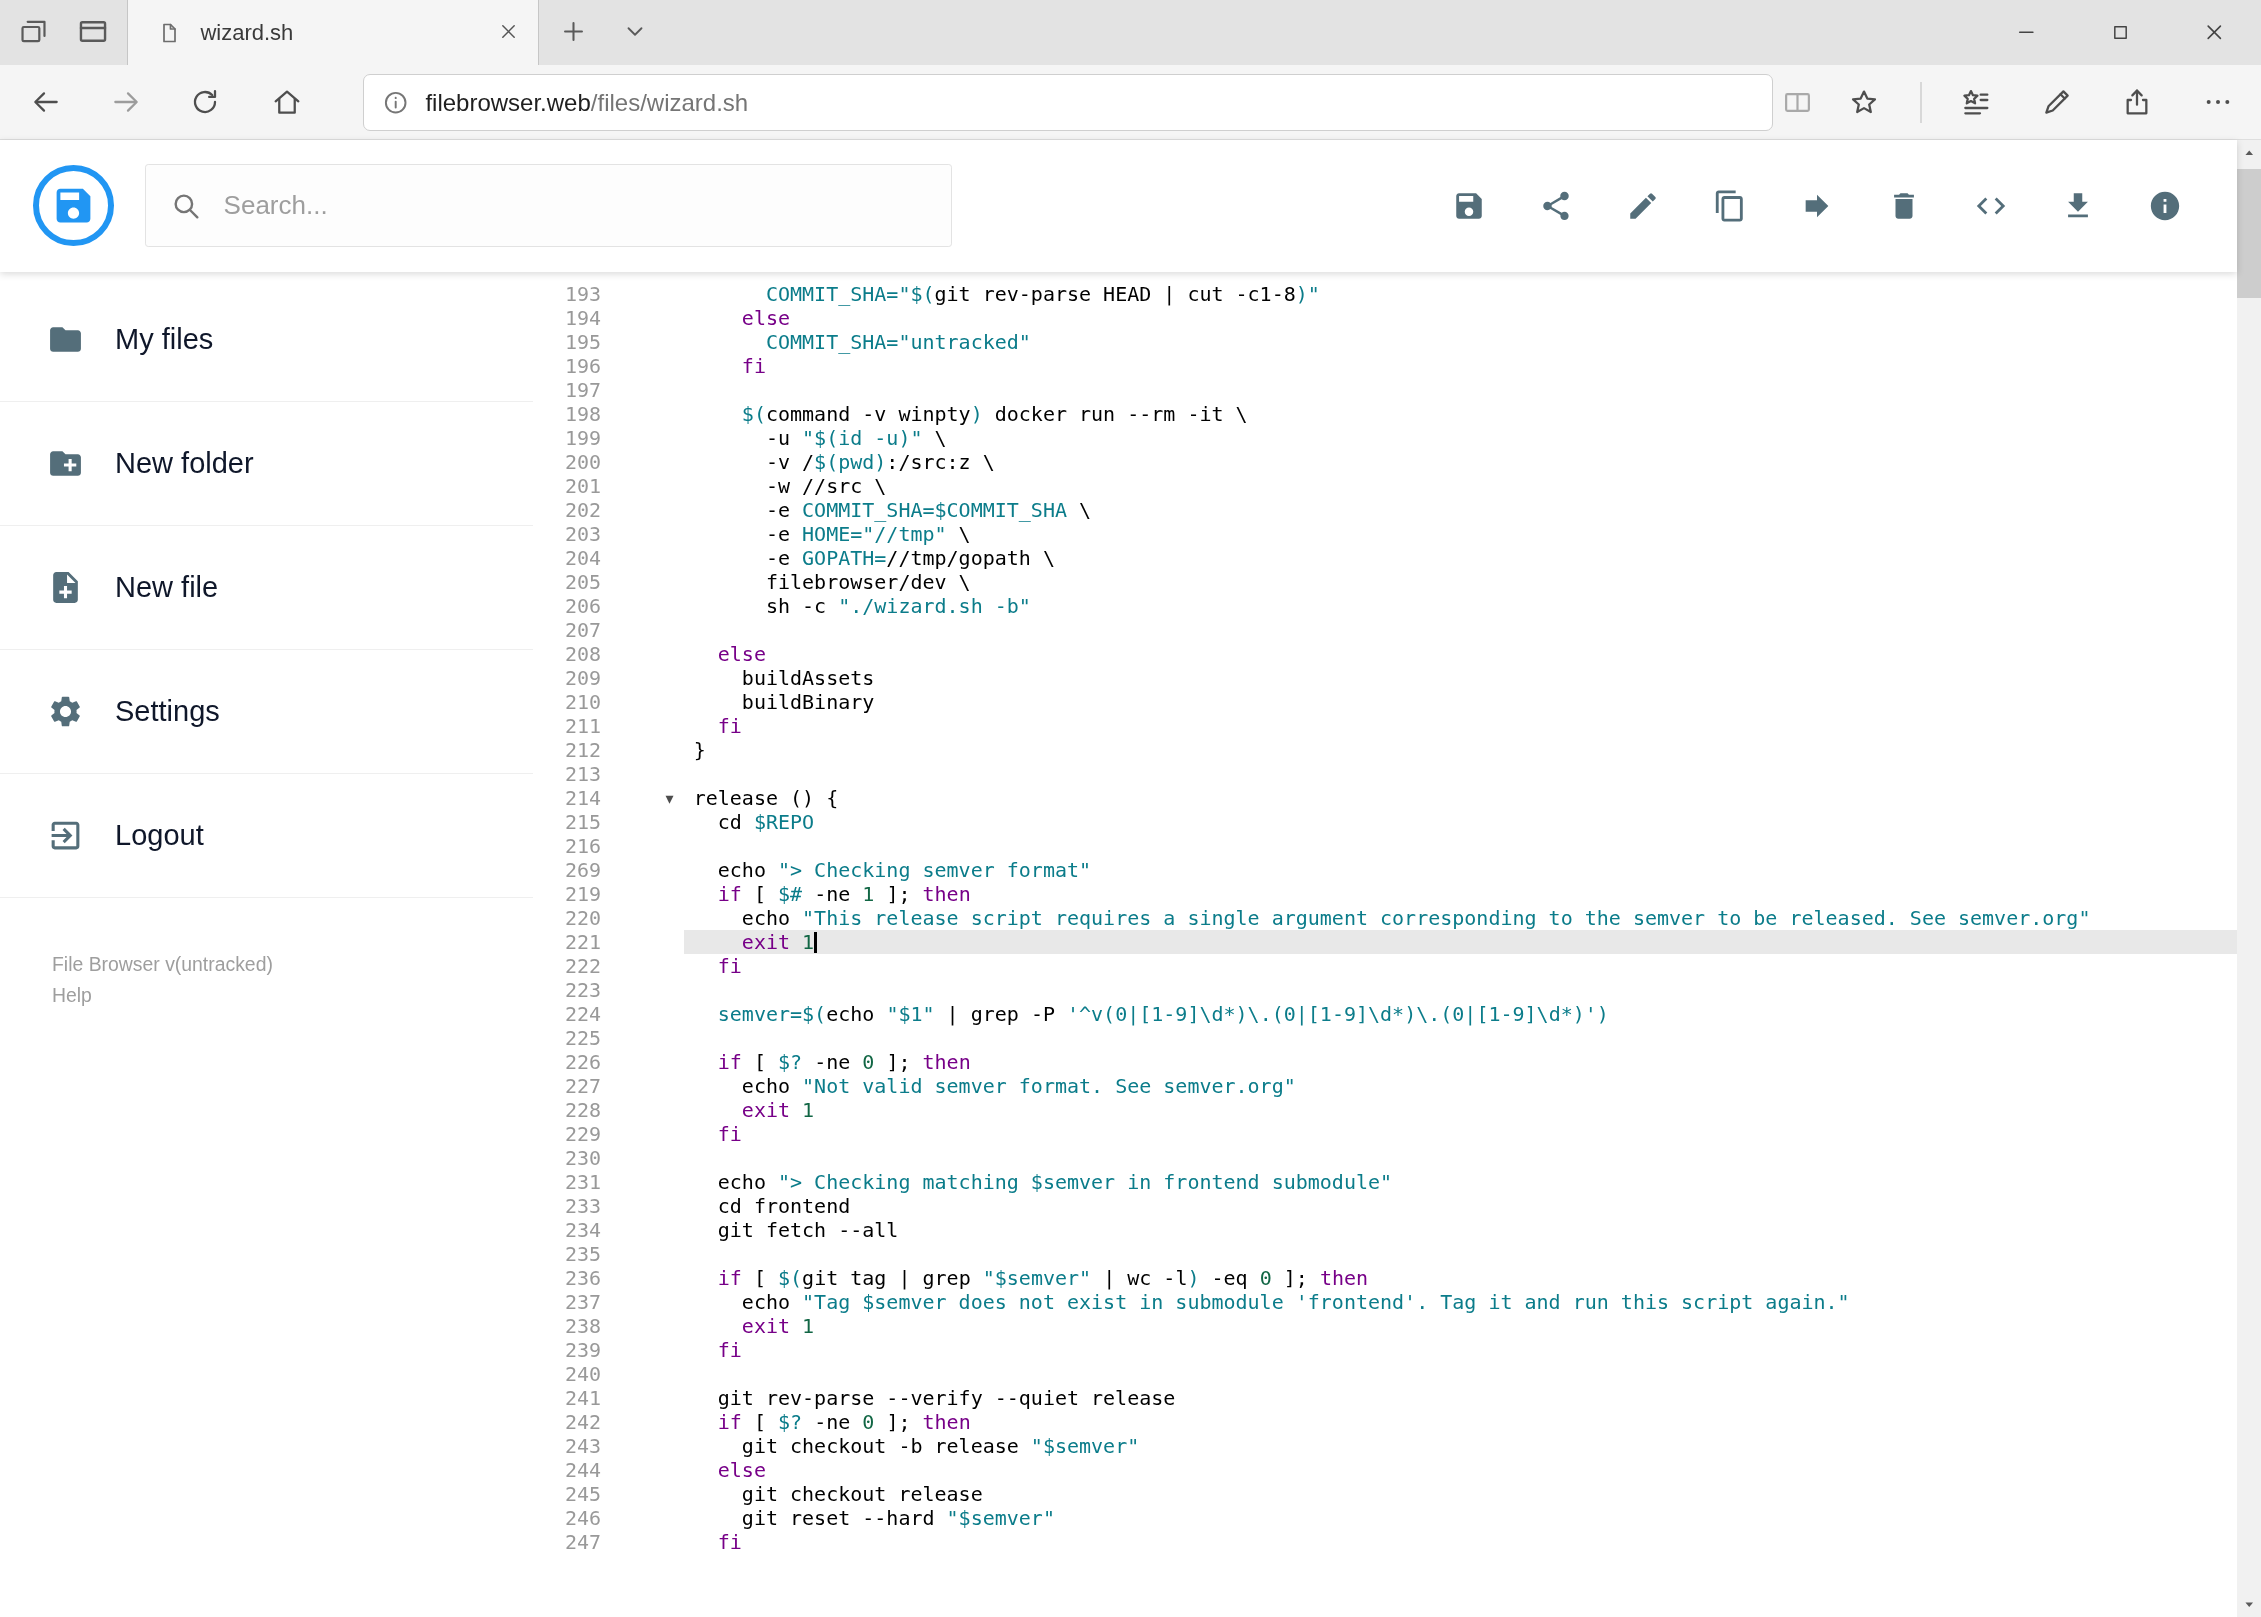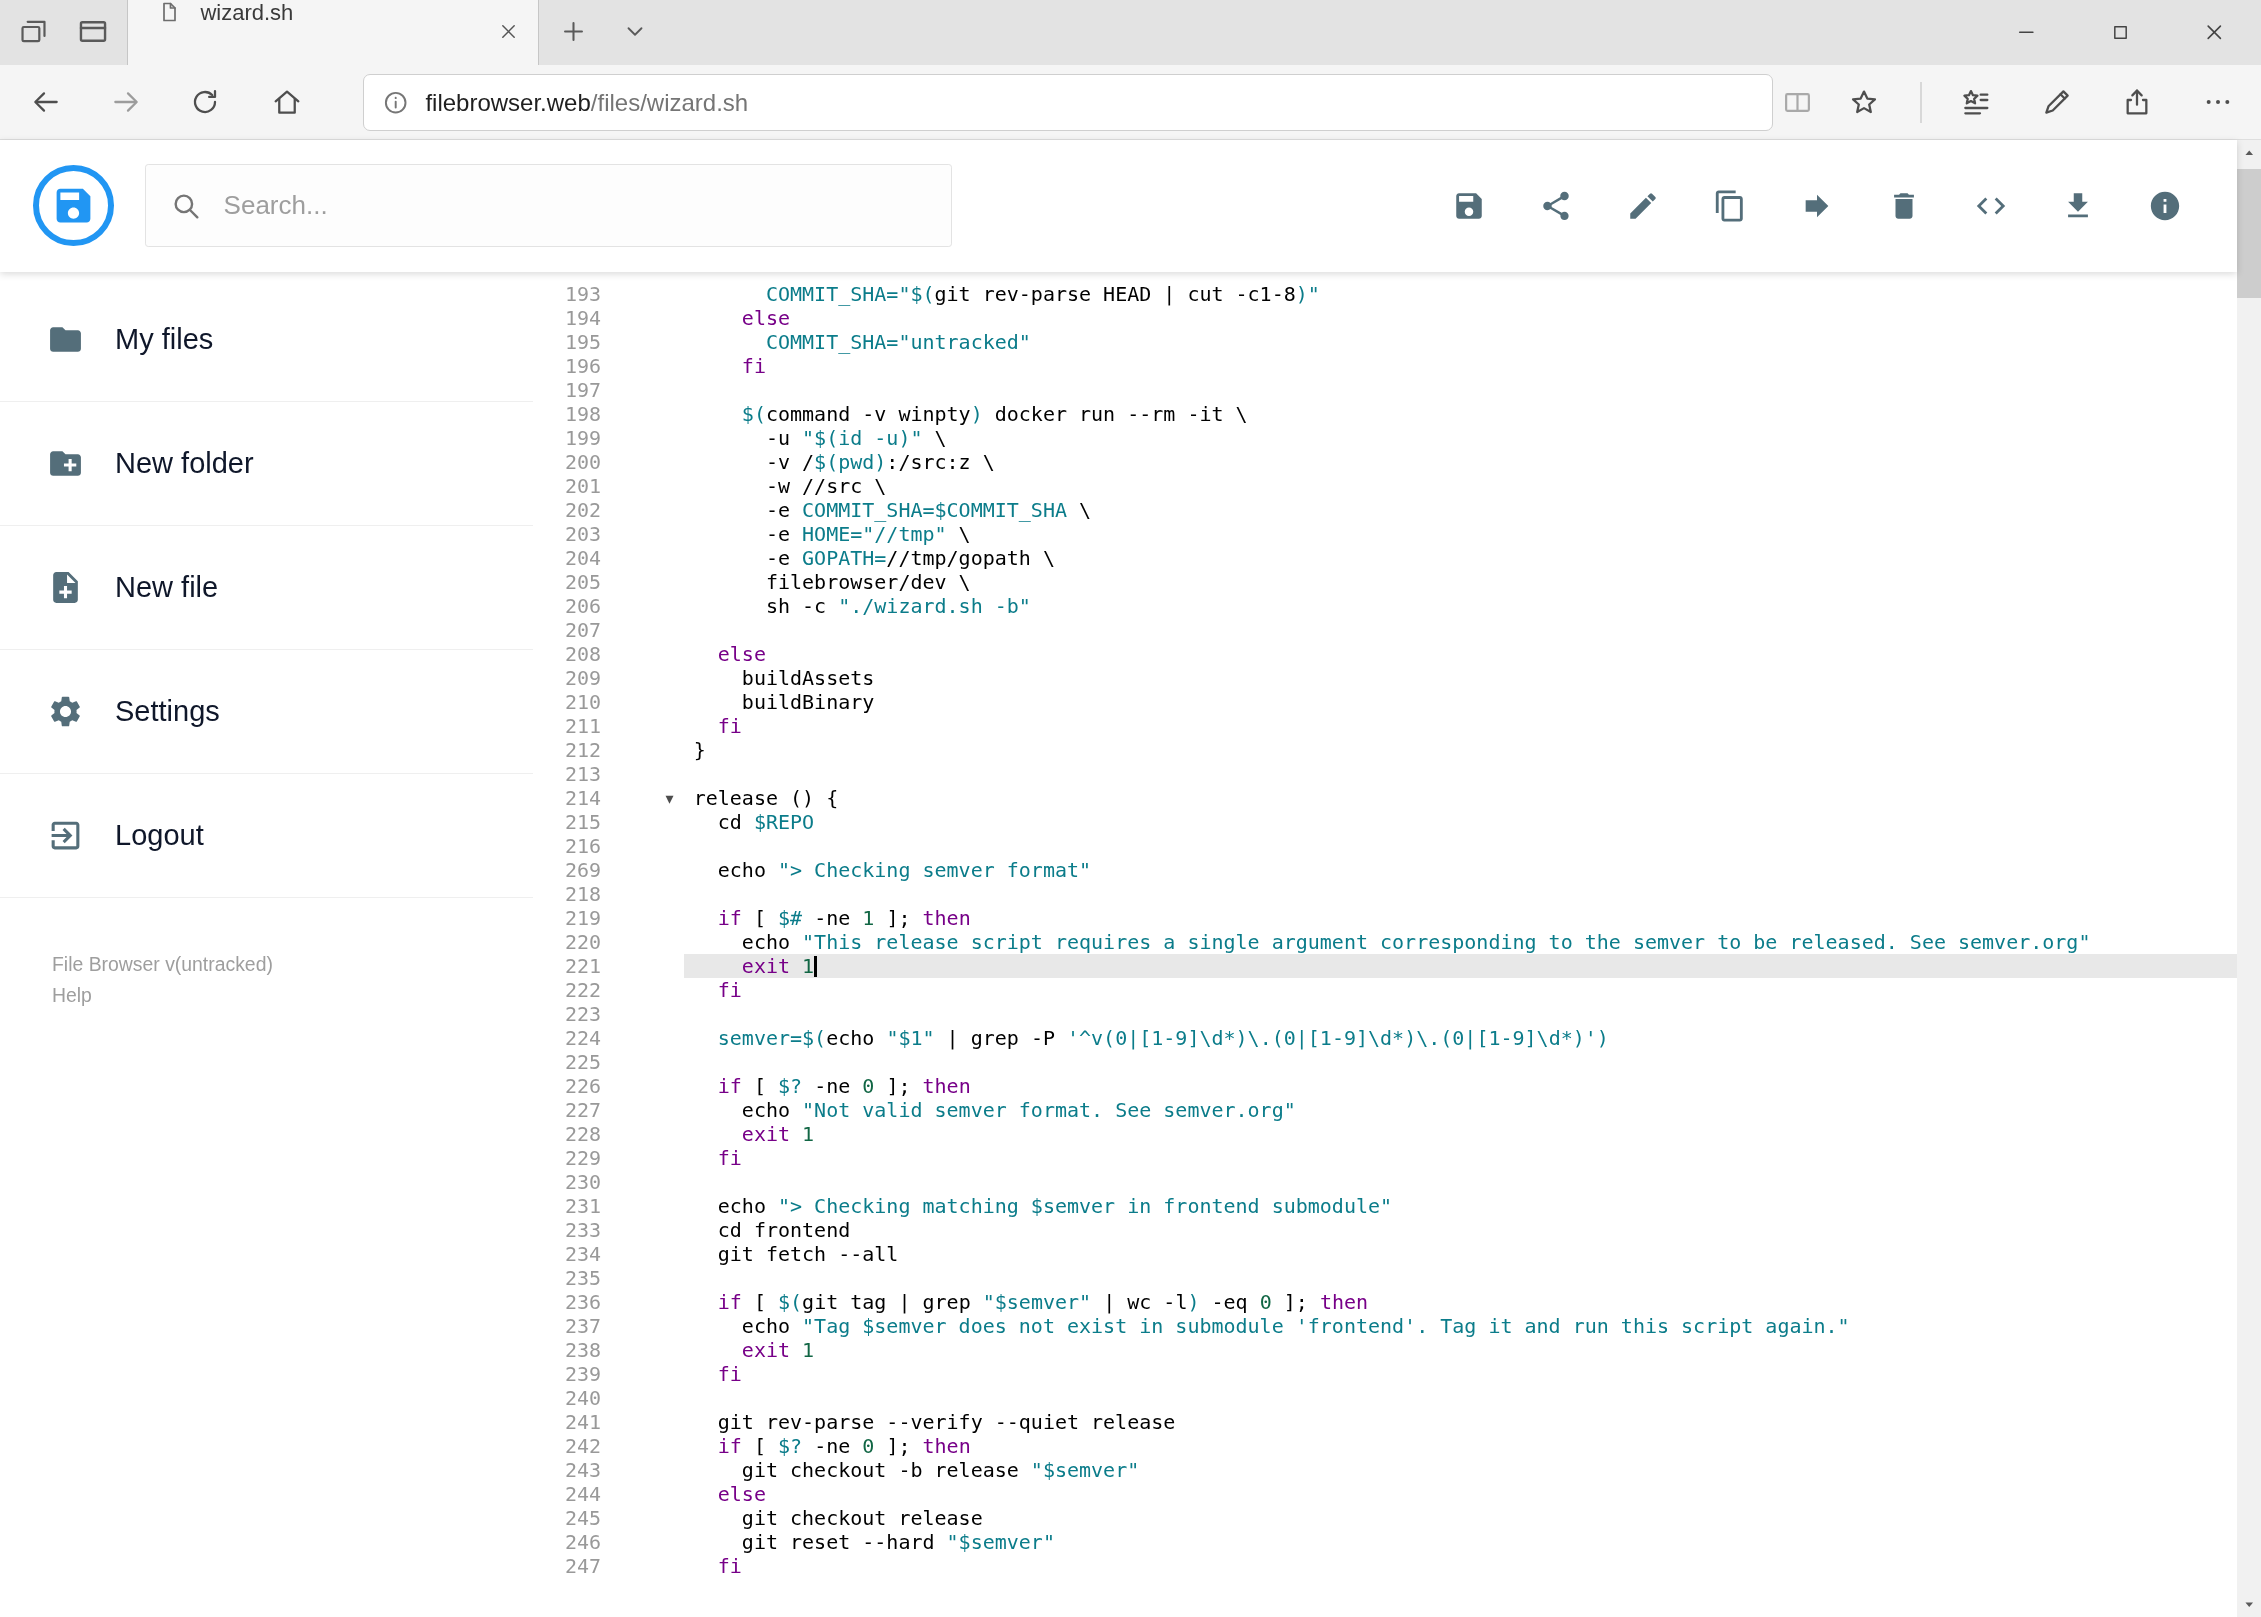--- a/index.html
+++ b/index.html
@@ -11,21 +11,21 @@
   :root{--tok-k:#770088;--tok-s:#0b7c8a;--tok-n:#116644;--tok-p:#000;
         --gutter:#999;--active-bg:#e8e8e8;--accent:#2196f3;--uiicon:#546e7a}
 
   .screen{position:relative;width:2261px;height:1617px;background:#fff;overflow:hidden}
 
   
   .tabstrip{position:absolute;top:0;left:0;right:0;height:65px;background:#e3e3e3;color:#5a5a5a}
   .strip-btn{position:absolute;top:50%;transform:translateY(-50%)}
   .tab{position:absolute;left:127px;top:0;bottom:0;width:412px;background:#f5f5f5;
        border-left:0.8px solid #c6c6c6;border-right:0.8px solid #c6c6c6;
-       display:flex;gap:19.4px;padding:0 19.4px 0 29px}
+       display:flex;align-items:center;gap:19.4px;padding:0 19.4px 0 29px}
   .tab-fav{width:24px;height:24px;color:#6d6d6d}
   .tab-title{flex:1;font-size:22px;color:#3a3a3a;white-space:nowrap;overflow:hidden}
   .win-controls{position:absolute;right:0;top:0;height:100%;display:flex}
   .win-btn{width:94px;height:100%;display:flex;align-items:center;justify-content:center;color:#444}
 
   
   .navbar{position:absolute;top:65px;left:0;right:0;height:75px;background:#f5f5f5;
           border-bottom:0.8px solid #dedede;color:#4e4e4e}
   .nav-btn{position:absolute;top:18.6px;width:37px;height:37px;display:flex;align-items:center;justify-content:center}
   .nav-icn{width:32px;height:32px}
@@ -508,25 +508,20 @@
           <div class="cm-gutter">216</div>
           <div class="cm-fold"></div>
           <div class="cm-code"></div>
         </div>
         <div class="cm-row">
           <div class="cm-gutter">269</div>
           <div class="cm-fold"></div>
           <div class="cm-code"><span class="tok-p">  echo </span><span class="tok-s">"&gt; Checking semver format"</span></div>
         </div>
         <div class="cm-row">
-          <div class="cm-gutter">218</div>
-          <div class="cm-fold"></div>
-          <div class="cm-code"></div>
-        </div>
-        <div class="cm-row">
           <div class="cm-gutter">219</div>
           <div class="cm-fold"></div>
           <div class="cm-code"><span class="tok-p">  </span><span class="tok-k">if</span><span class="tok-p"> [ </span><span class="tok-s">$#</span><span class="tok-p"> -ne </span><span class="tok-n">1</span><span class="tok-p"> ]; </span><span class="tok-k">then</span></div>
         </div>
         <div class="cm-row">
           <div class="cm-gutter">220</div>
           <div class="cm-fold"></div>
           <div class="cm-code"><span class="tok-p">    echo </span><span class="tok-s">"This release script requires a single argument corresponding to the semver to be released. See semver.org"</span></div>
         </div>
         <div class="cm-row">

